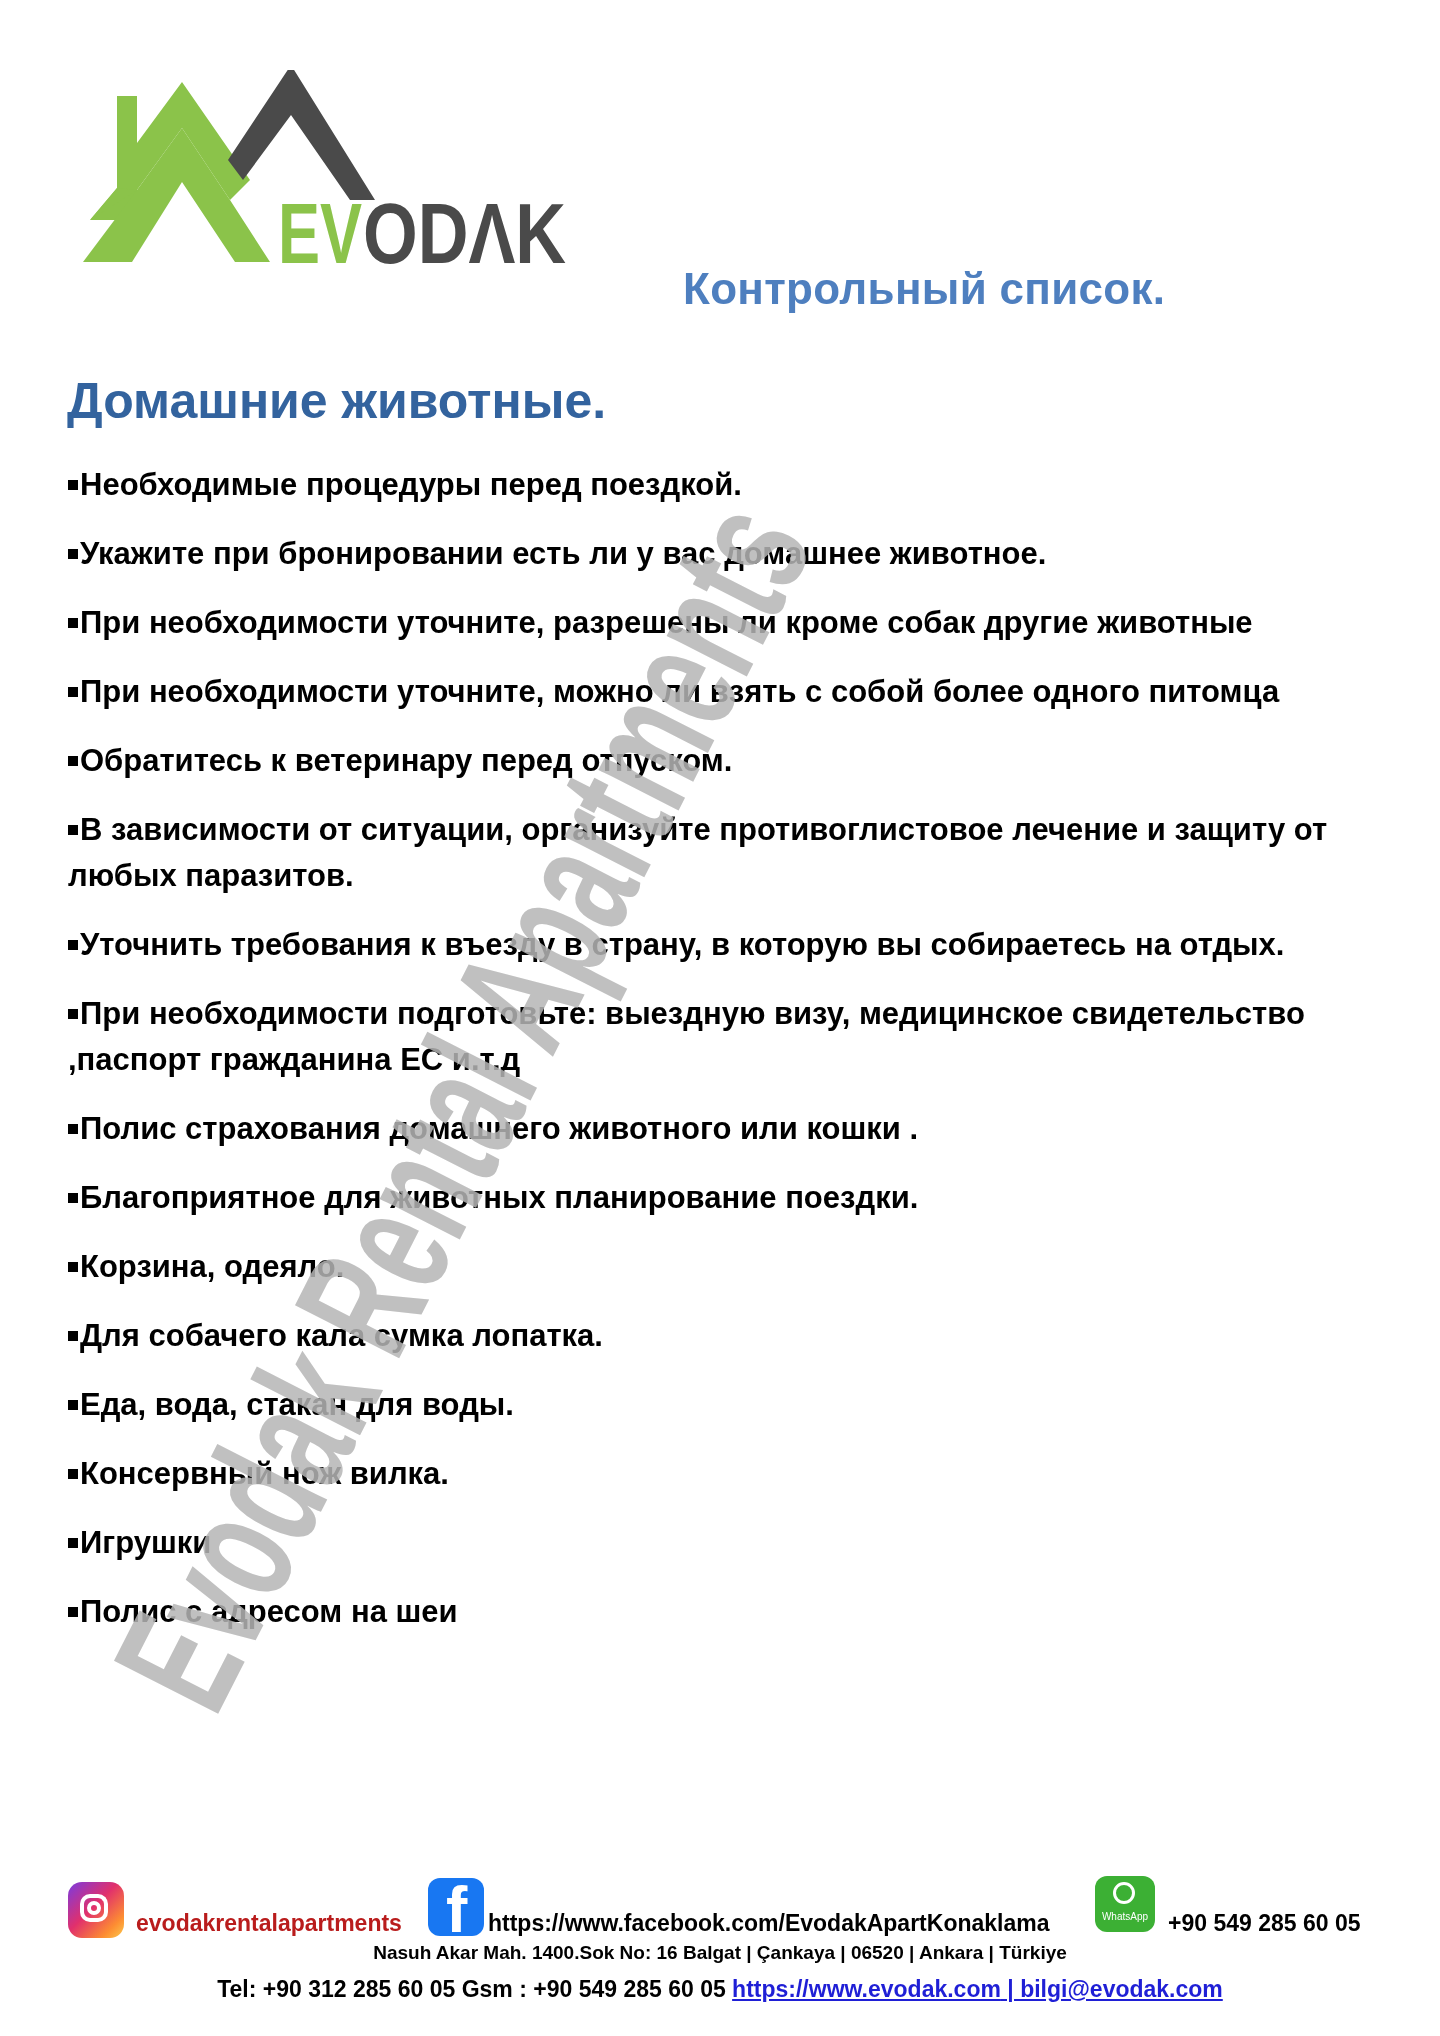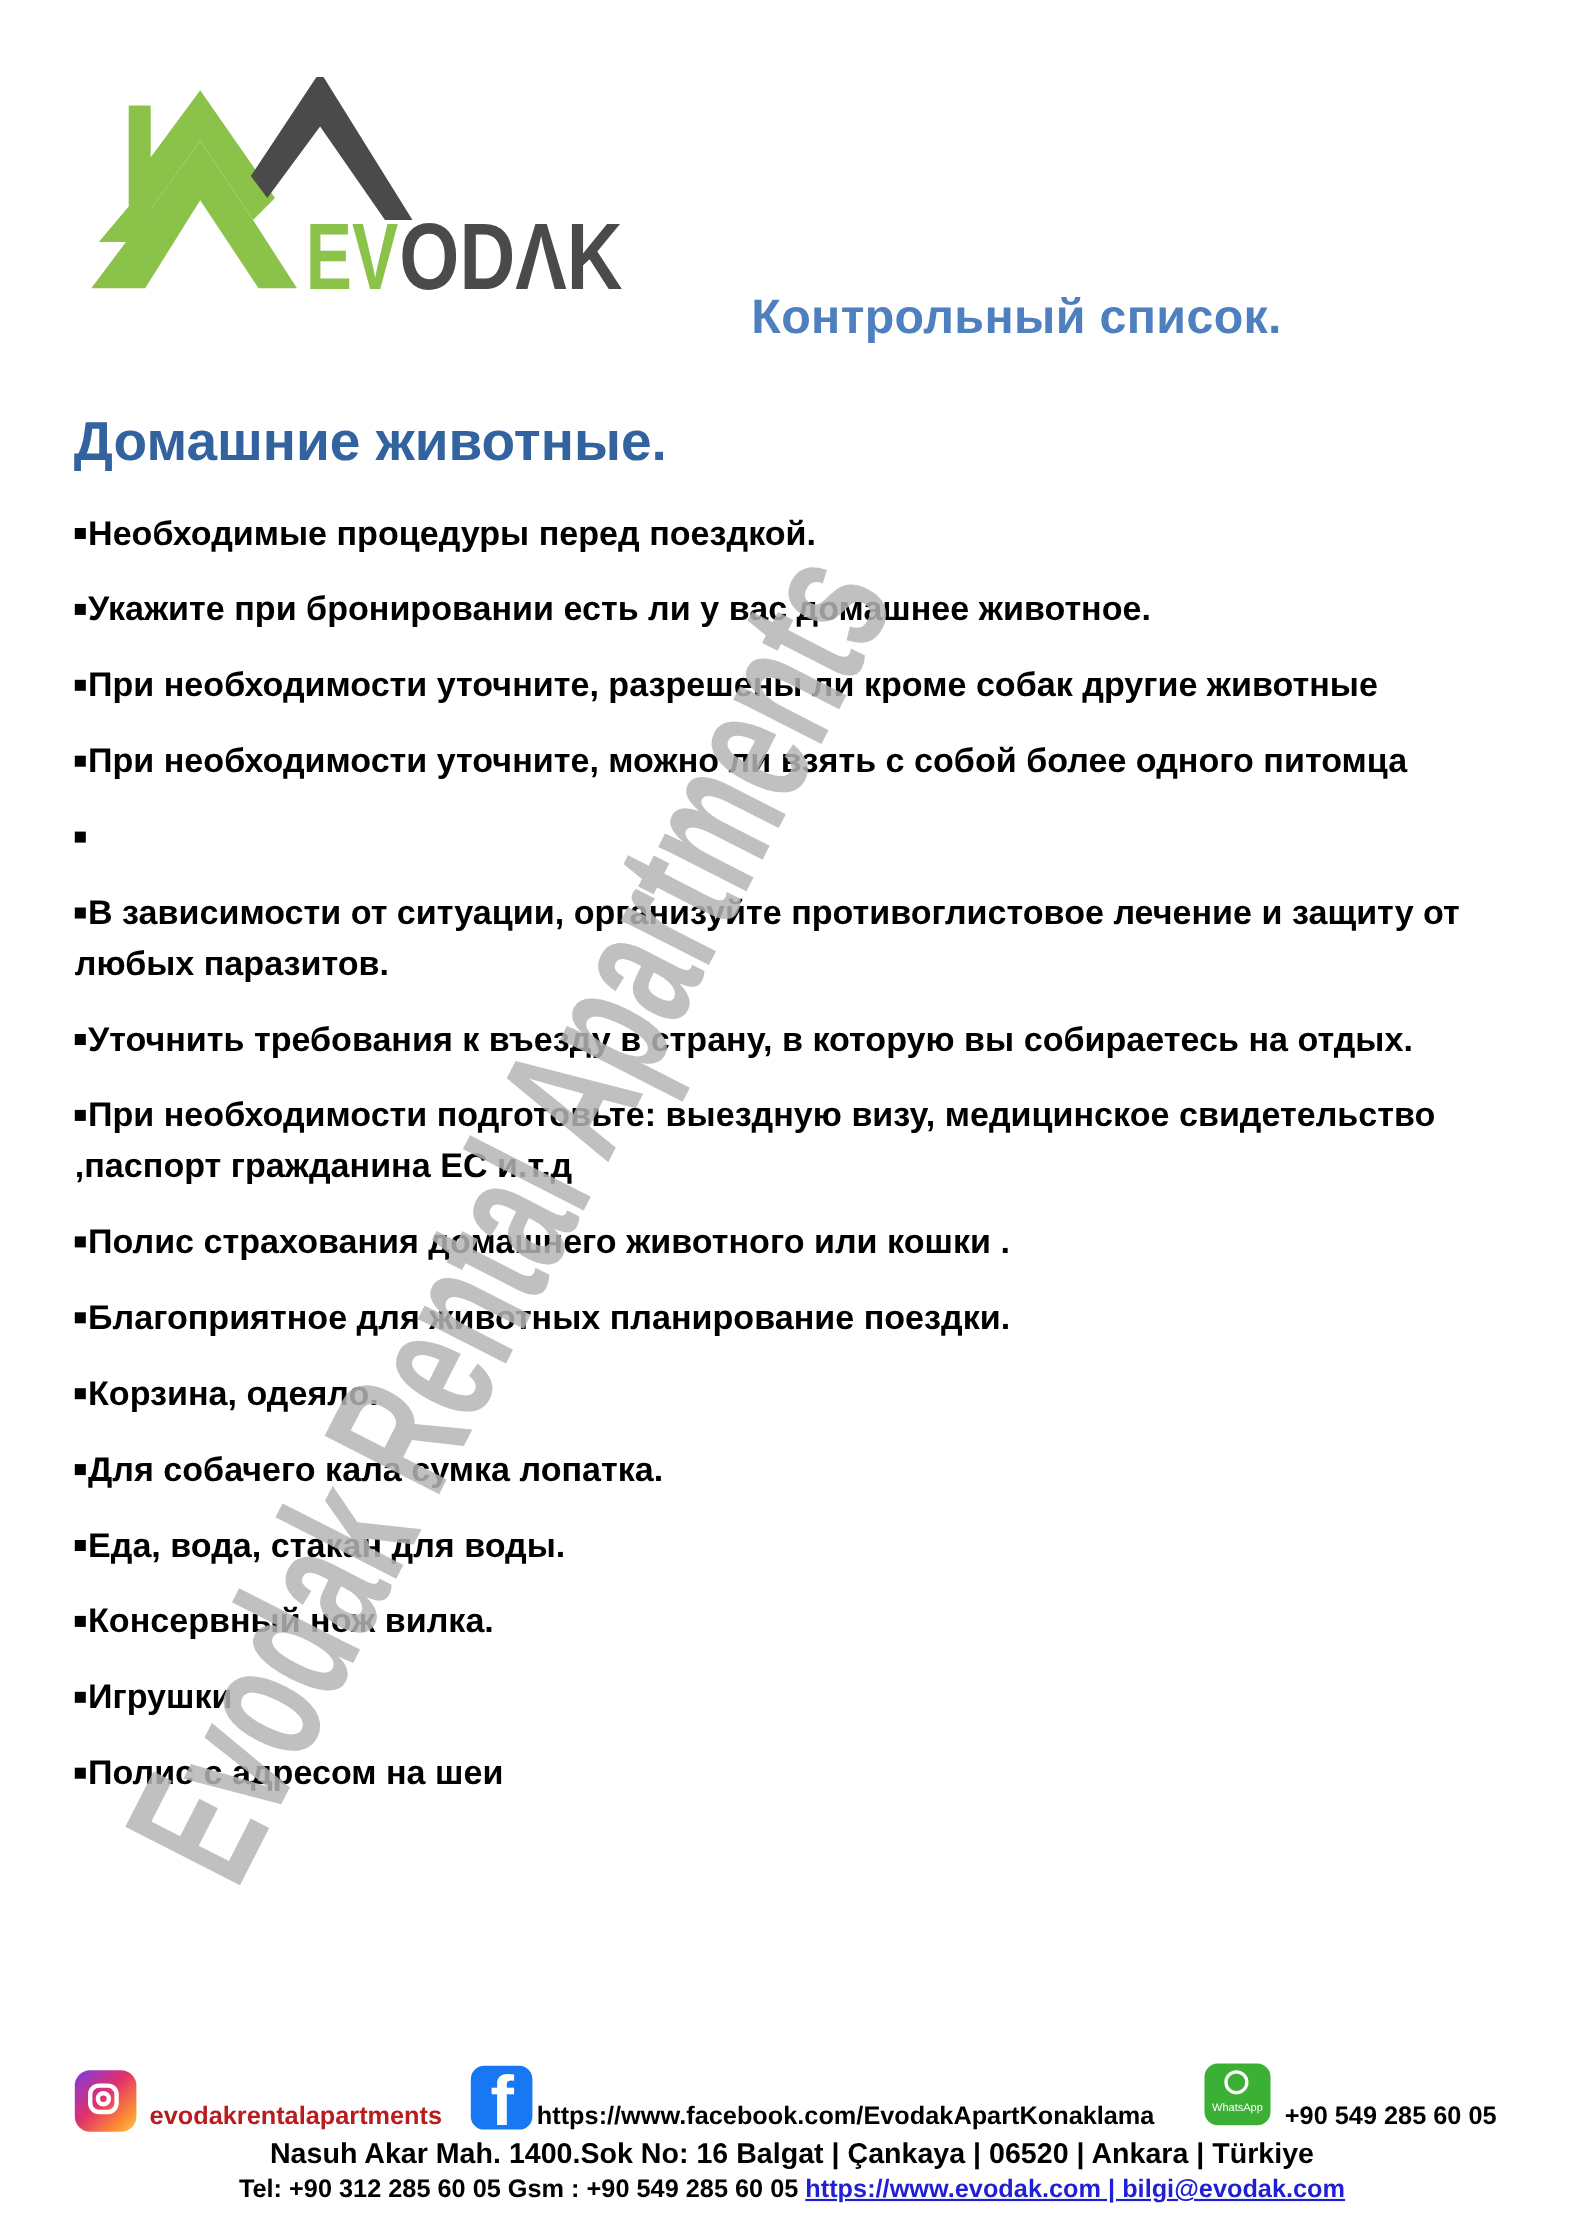--- a/index.html
+++ b/index.html
@@ -18,21 +18,21 @@
   .ig-icon .lens { position:absolute; left:19px; top:19px; width:14px; height:14px; border:4px solid #fff; border-radius:50%; box-sizing:border-box; }
   .ig-icon .dot { position:absolute; left:34px; top:15px; width:4px; height:4px; background:#fff; border-radius:50%; }
   .ig-label { position:absolute; left:136px; top:34px; font-size:23px; color:#b91c1c; }
   .fb-icon { position:absolute; left:428px; top:2px; width:56px; height:58px; border-radius:12px; background:#1877f2; overflow:hidden; }
   .fb-icon span { position:absolute; left:18px; top:0px; font-family:"Liberation Sans", sans-serif; font-weight:bold; font-size:64px; color:#fff; line-height:64px; }
   .fb-label { position:absolute; left:488px; top:34px; font-size:23px; color:#000; }
   .wa-icon { position:absolute; left:1095px; top:0px; width:60px; height:56px; border-radius:12px; background:#3cb034; }
   .wa-icon .bubble { position:absolute; left:18px; top:6px; width:22px; height:22px; border:3px solid #fff; border-radius:50%; box-sizing:border-box; }
   .wa-icon .wa-text { position:absolute; left:0; width:60px; top:35px; text-align:center; font-size:10px; color:#fff; }
   .wa-label { position:absolute; left:1168px; top:34px; font-size:23px; color:#000; }
-  .footer-row2 { position:absolute; top:66px; left:0; width:1440px; text-align:center; font-size:26px; font-weight:bold; color:#000; }
+  .footer-row2 { position:absolute; top:66px; left:0; width:1440px; text-align:center; font-size:19px; font-weight:bold; color:#000; }
   .footer-row3 { position:absolute; top:100px; left:0; width:1440px; text-align:center; font-size:23px; font-weight:bold; color:#000; }
   .footer-row2 span, .footer-row3 span { display:inline-block; }
   .link { color:#1f1fd6; text-decoration:underline; }
   .footer-row1 .ig-label, .footer-row1 .fb-label, .footer-row1 .wa-label { font-weight:bold; }
 </style>
 </head>
 <body>
 
 <div class="logo">
   <svg width="600" height="230" viewBox="0 0 600 230">
@@ -50,21 +50,21 @@
 
 <div class="subtitle">Контрольный список.</div>
 
 <div class="section-title">Домашние животные.</div>
 
 <ul class="checklist">
   <li><span class="bullet"></span><span>Необходимые процедуры перед поездкой.</span></li>
   <li><span class="bullet"></span><span>Укажите при бронировании есть ли у вас домашнее животное.</span></li>
   <li><span class="bullet"></span><span>При необходимости уточните, разрешены ли кроме собак другие животные</span></li>
   <li><span class="bullet"></span><span>При необходимости уточните, можно ли взять с собой более одного питомца</span></li>
-  <li><span class="bullet"></span></li>
+  <li><span class="bullet"></span><span>Обратитесь к ветеринару перед отпуском.</span></li>
   <li><span class="bullet"></span><span>В зависимости от ситуации, организуйте противоглистовое лечение и защиту от любых паразитов.</span></li>
   <li><span class="bullet"></span><span>Уточнить требования к въезду в страну, в которую вы собираетесь на отдых.</span></li>
   <li><span class="bullet"></span><span>При необходимости подготовьте: выездную визу, медицинское свидетельство ,паспорт гражданина ЕС и.т.д</span></li>
   <li><span class="bullet"></span><span>Полис страхования домашнего животного или кошки .</span></li>
   <li><span class="bullet"></span><span>Благоприятное для животных планирование поездки.</span></li>
   <li><span class="bullet"></span><span>Корзина, одеяло.</span></li>
   <li><span class="bullet"></span><span>Для собачего кала сумка лопатка.</span></li>
   <li><span class="bullet"></span><span>Еда, вода, стакан для воды.</span></li>
   <li><span class="bullet"></span><span>Консервный нож вилка.</span></li>
   <li><span class="bullet"></span><span>Игрушки</span></li>

